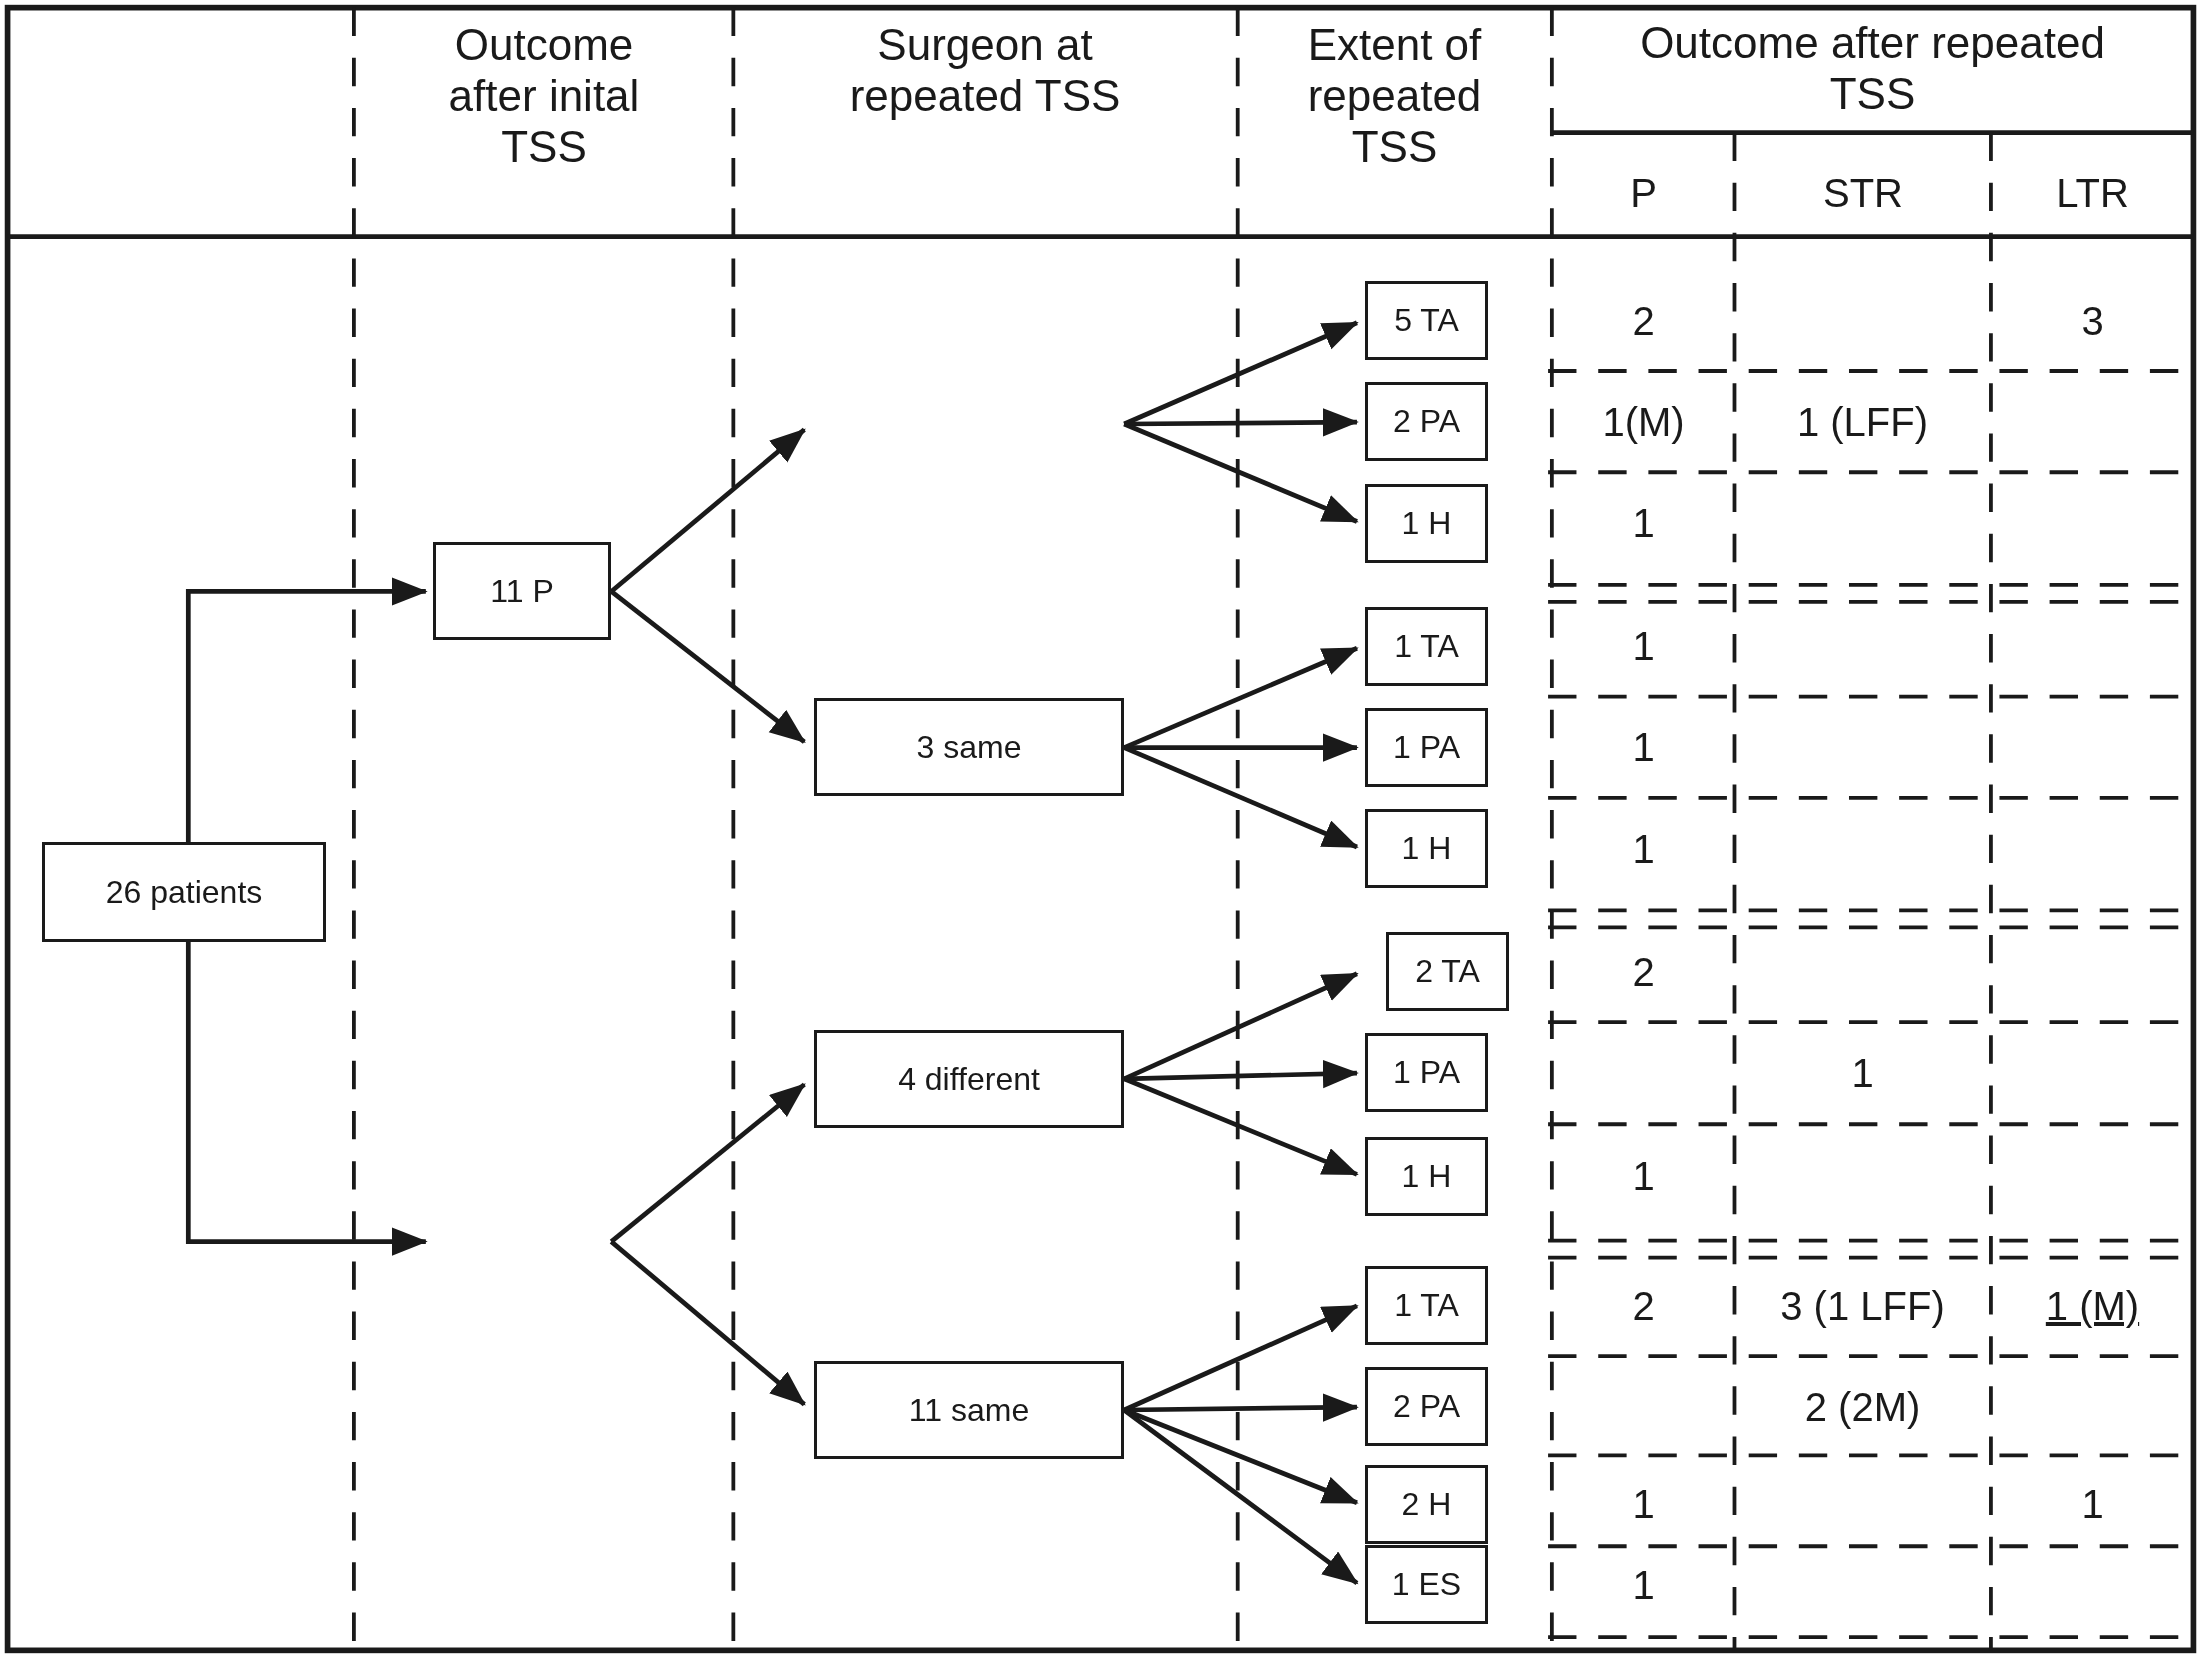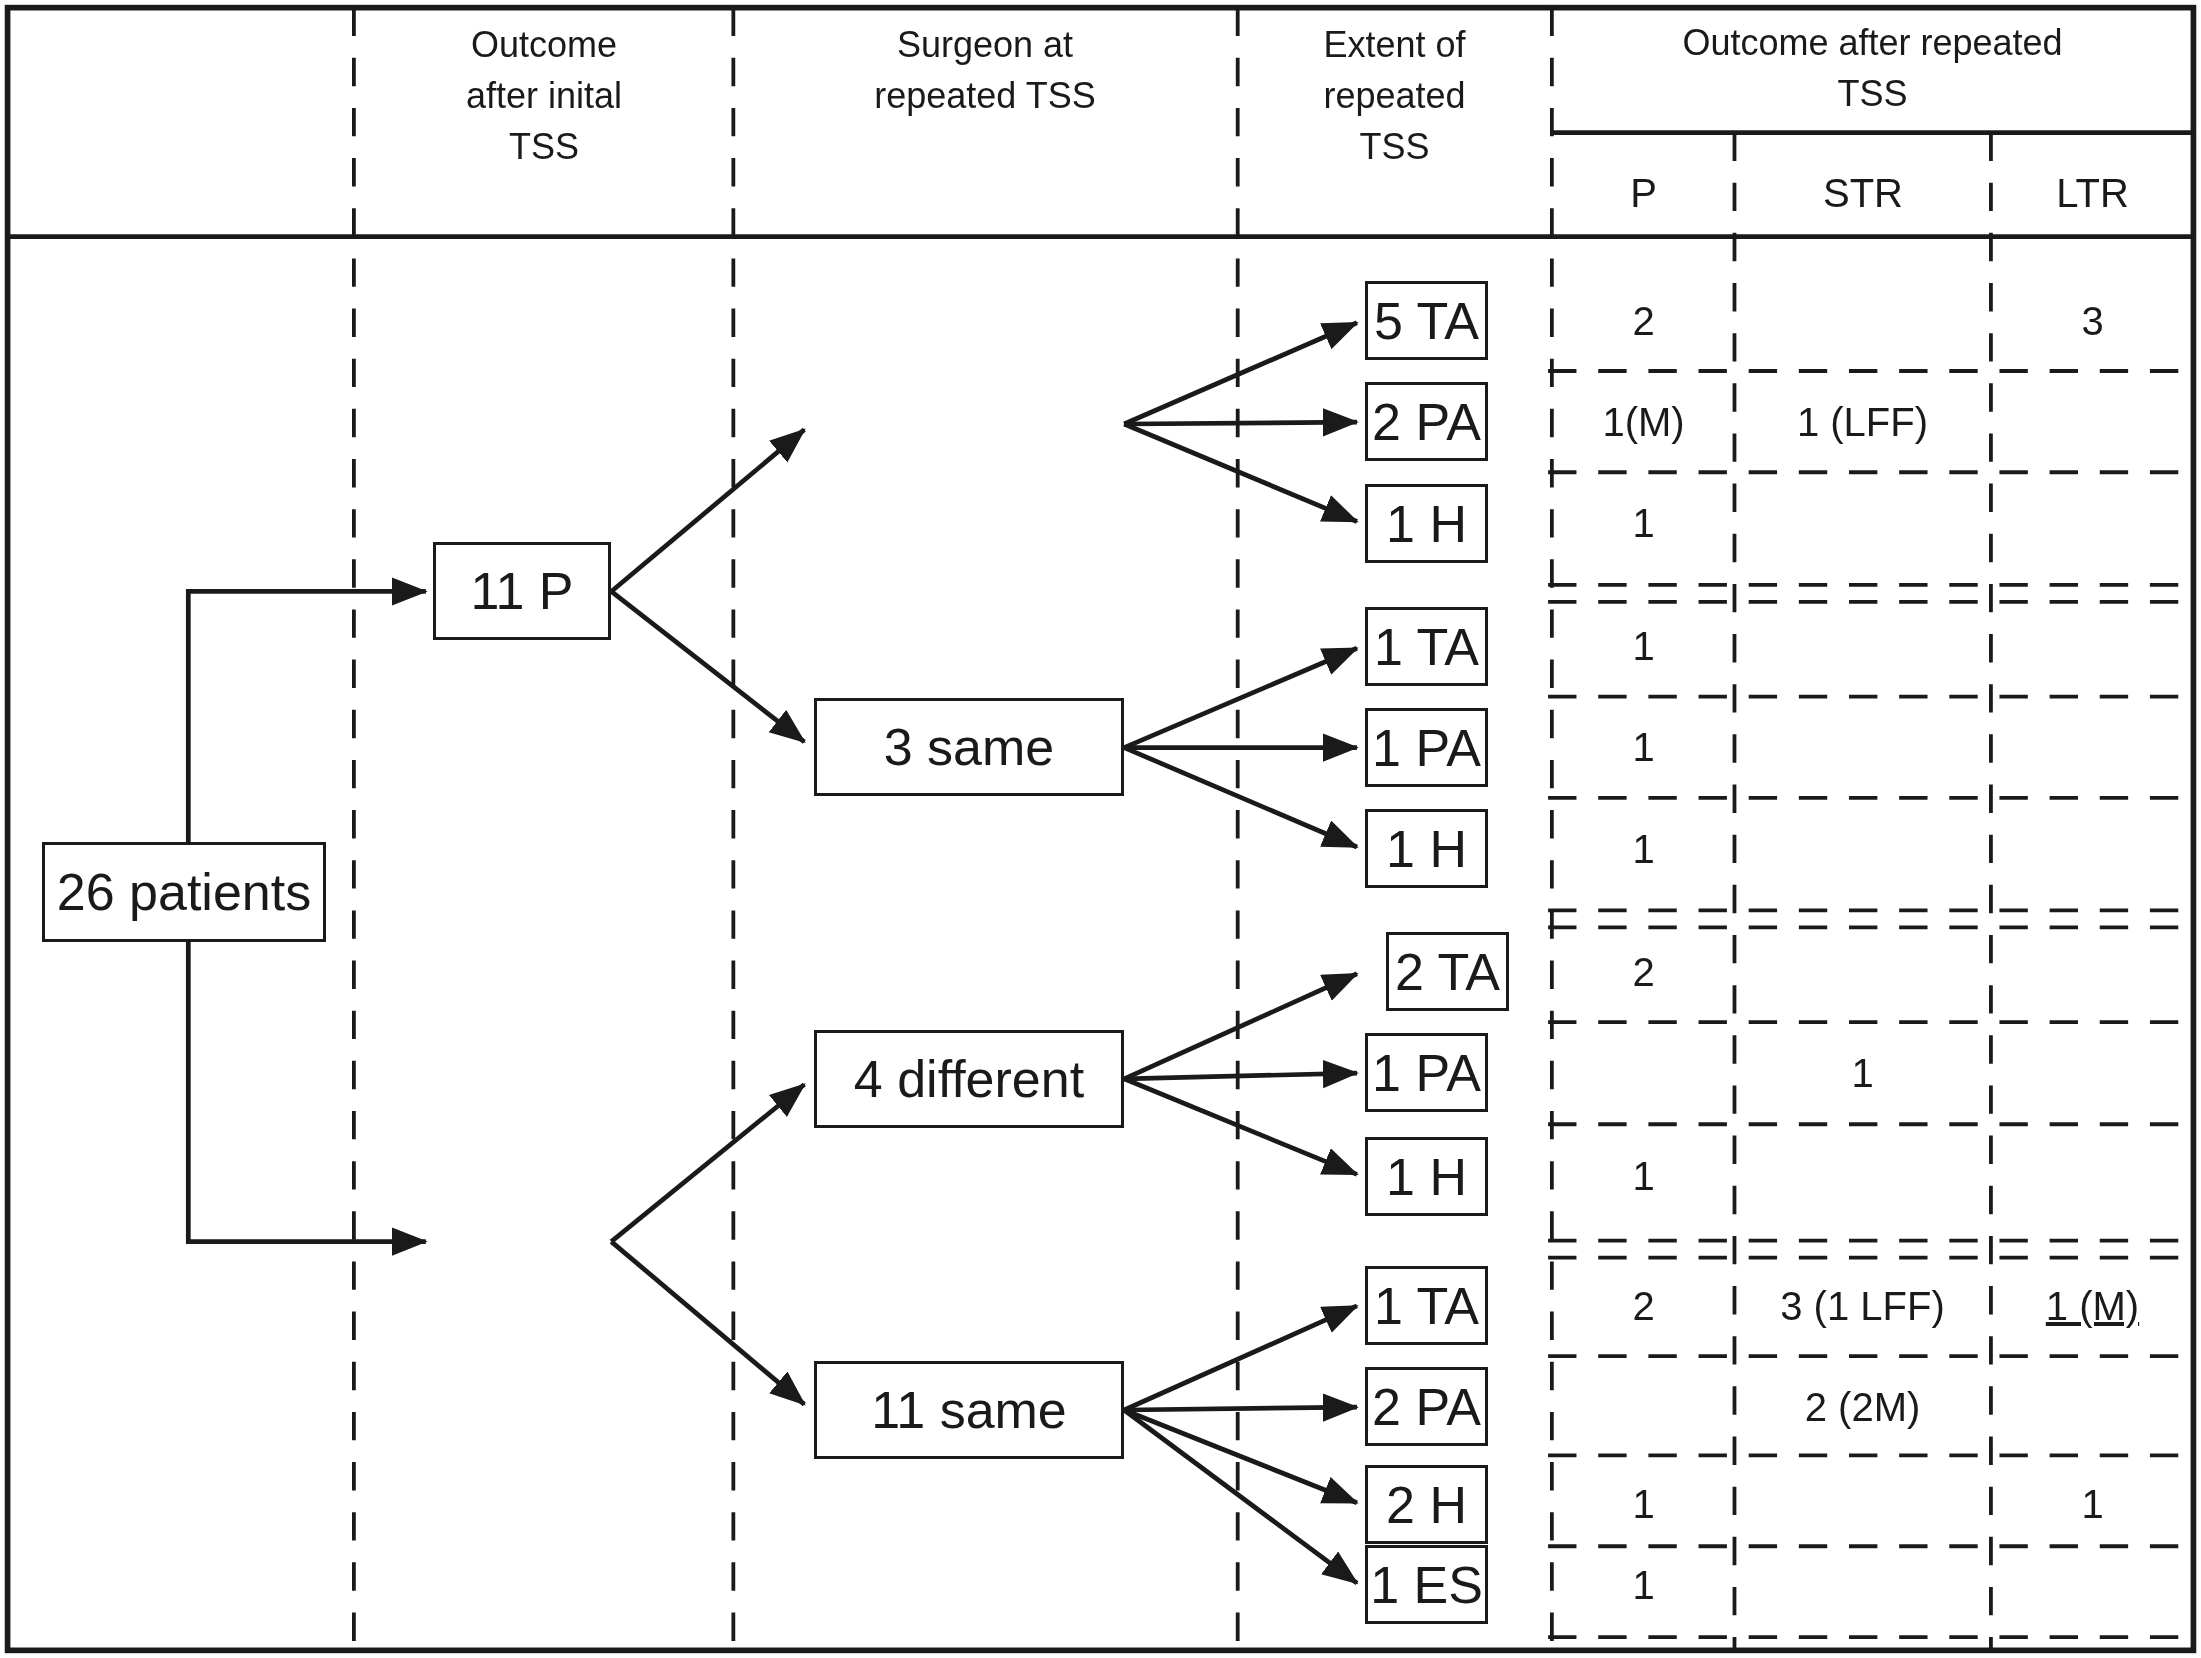--- a/index.html
+++ b/index.html
@@ -8,37 +8,37 @@
     width:2201px;height:1658px;
     background:#ffffff;
     font-family:"Liberation Sans", sans-serif;
     color:#1a1a1a;
     overflow:hidden;
   }
   svg.lines{position:absolute;left:0;top:0;width:2201px;height:1658px;}
   .hdr{
     position:absolute;
     text-align:center;
-    font-size:36px;
+    font-size:44px;
     line-height:51px;
     white-space:pre-line;
   }
   .sub{
     position:absolute;
     text-align:center;
     font-size:40px;
     line-height:51px;
   }
   .fbox{
     position:absolute;
     box-sizing:border-box;
     border:3.8px solid #1a1a1a;
     background:#ffffff;
     display:flex;align-items:center;justify-content:center;
-    font-size:52px;
+    font-size:32px;
   }
   .cell{
     position:absolute;
     display:flex;align-items:center;justify-content:center;
     font-size:40px;
   }
 </style>
 </head>
 <body>
 

